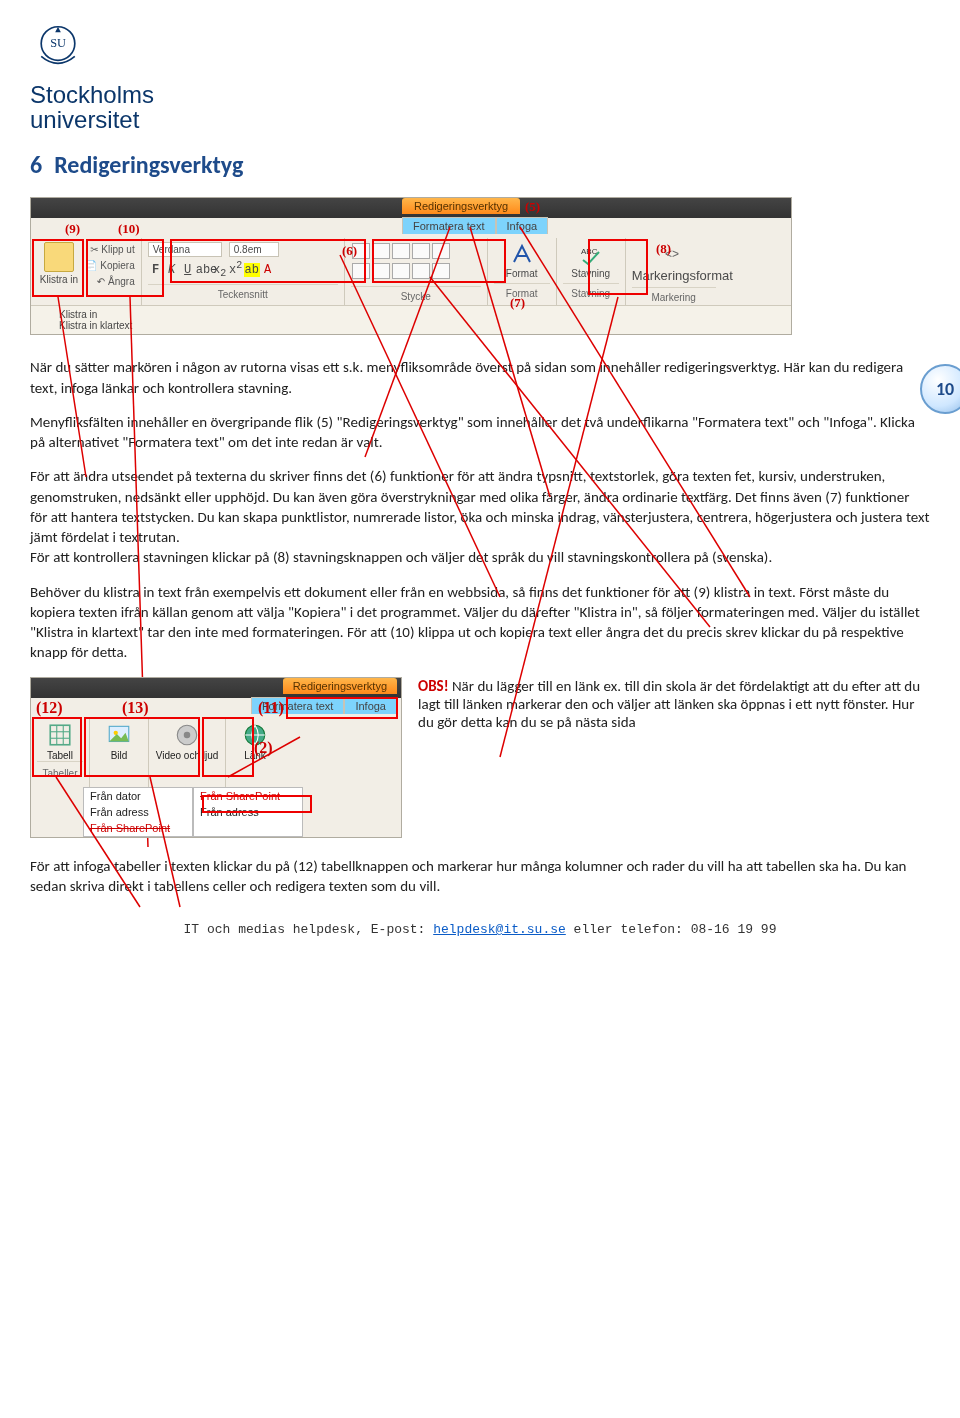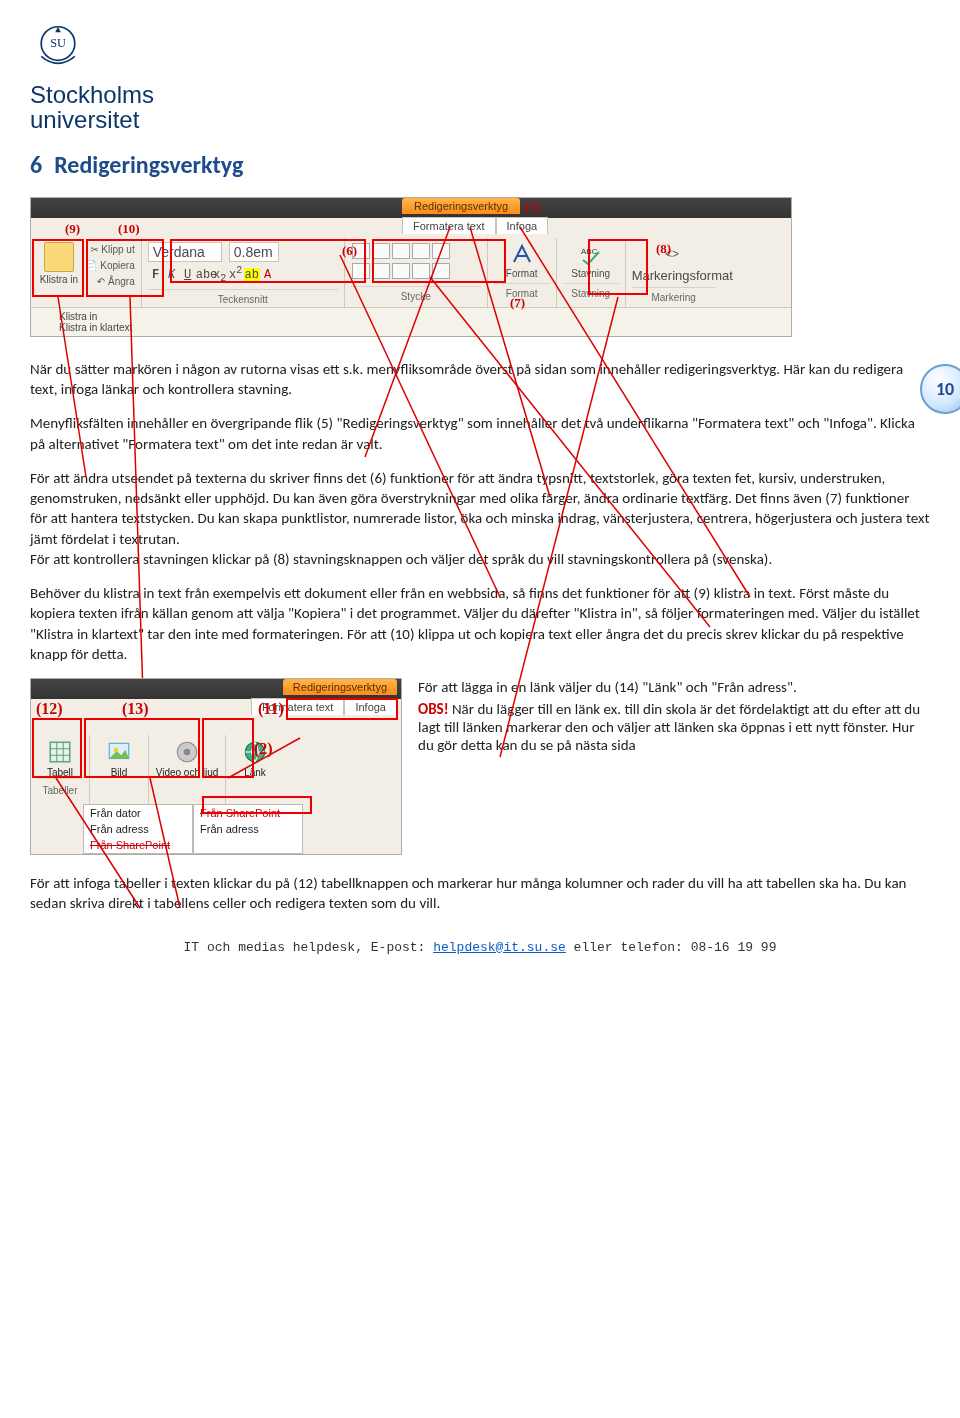--- a/index.html
+++ b/index.html
@@ -63,21 +63,21 @@
     padding: 2px 12px;
     border-radius: 3px 3px 0 0;
   }
   .rb1-tabs {
     position: absolute;
     left: 371px; top: 20px;
     height: 20px;
   }
   .rb1-tab {
     display: inline-block;
-    background: #ffffff;
+    background: #7dd3fc;
     padding: 2px 10px;
     font-size: 11px;
     color: #444;
     border: 1px solid #c8c3b5;
     border-bottom: none;
     position: relative;
     top: -1px;
   }
   .rb1-body {
     display: flex;
@@ -111,21 +111,21 @@
   .klistra-side {
     font-size: 10px;
     color: #555;
     line-height: 14px;
   }
   .klistra-side div { padding: 1px 0; text-align: right; }
   .font-picker {
     border: 1px solid #c8c3b5;
     background: #fff;
     padding: 1px 4px;
-    font-size: 14px;
+    font-size: 10px;
     display: inline-block;
     margin-right: 4px;
     min-width: 64px;
   }
   .fmt-btns {
     margin-top: 3px;
     font-family: Liberation Mono, monospace;
     font-size: 12px;
   }
   .fmt-btns span {
@@ -206,21 +206,21 @@
     border-radius: 3px 3px 0 0;
   }
   .rb2-tabs {
     position: absolute;
     right: 4px;
     top: 20px;
   }
   .rb2-tabs .rb1-tab { font-size: 11px; }
   .rb2-body {
     display: flex;
-    margin-top: 36px;
+    margin-top: 20px;
   }
   .rb2-group {
     border-right: 1px solid #cfcabc;
     padding: 4px 6px 2px 6px;
     text-align: center;
   }
   .rb2-icon { width: 26px; height: 26px; margin: 0 auto 2px auto; display: block; }
   .rb2-lbl { font-size: 10px; }
   .rb2-grouplabel {
     font-size: 10px; color: #666;
@@ -454,21 +454,20 @@
       <div class="redbox" style="left:256px;top:20px;width:112px;height:22px;"></div>
 
       <svg class="svg-lines" width="400" height="240">
         <line x1="26" y1="100" x2="110" y2="230" stroke="#d00" stroke-width="1.5"></line>
         <line x1="120" y1="100" x2="150" y2="230" stroke="#d00" stroke-width="1.5"></line>
         <line x1="198" y1="100" x2="270" y2="60" stroke="#d00" stroke-width="1.5"></line>
       </svg>
     </div>
 
     <div class="side-text">
-      <p style="margin:0 0 4px 0;">För att lägga in en länk väljer du (14) "Länk" och "Från adress".</p>
       <p style="margin:0;">
         <span class="obs-red">OBS!</span><span> När du lägger till en länk ex. till din skola är det fördelaktigt att du efter att du lagt till länken markerar den och väljer att länken ska öppnas i ett nytt fönster. Hur du gör detta kan du se på nästa sida</span>
       </p>
     </div>
   </div>
 
   <div class="body-text" style="margin-top:18px;">
     <p>För att infoga tabeller i texten klickar du på (12) tabellknappen och markerar hur många kolumner och rader du vill ha att tabellen ska ha. Du kan sedan skriva direkt i tabellens celler och redigera texten som du vill.</p>
   </div>
 

